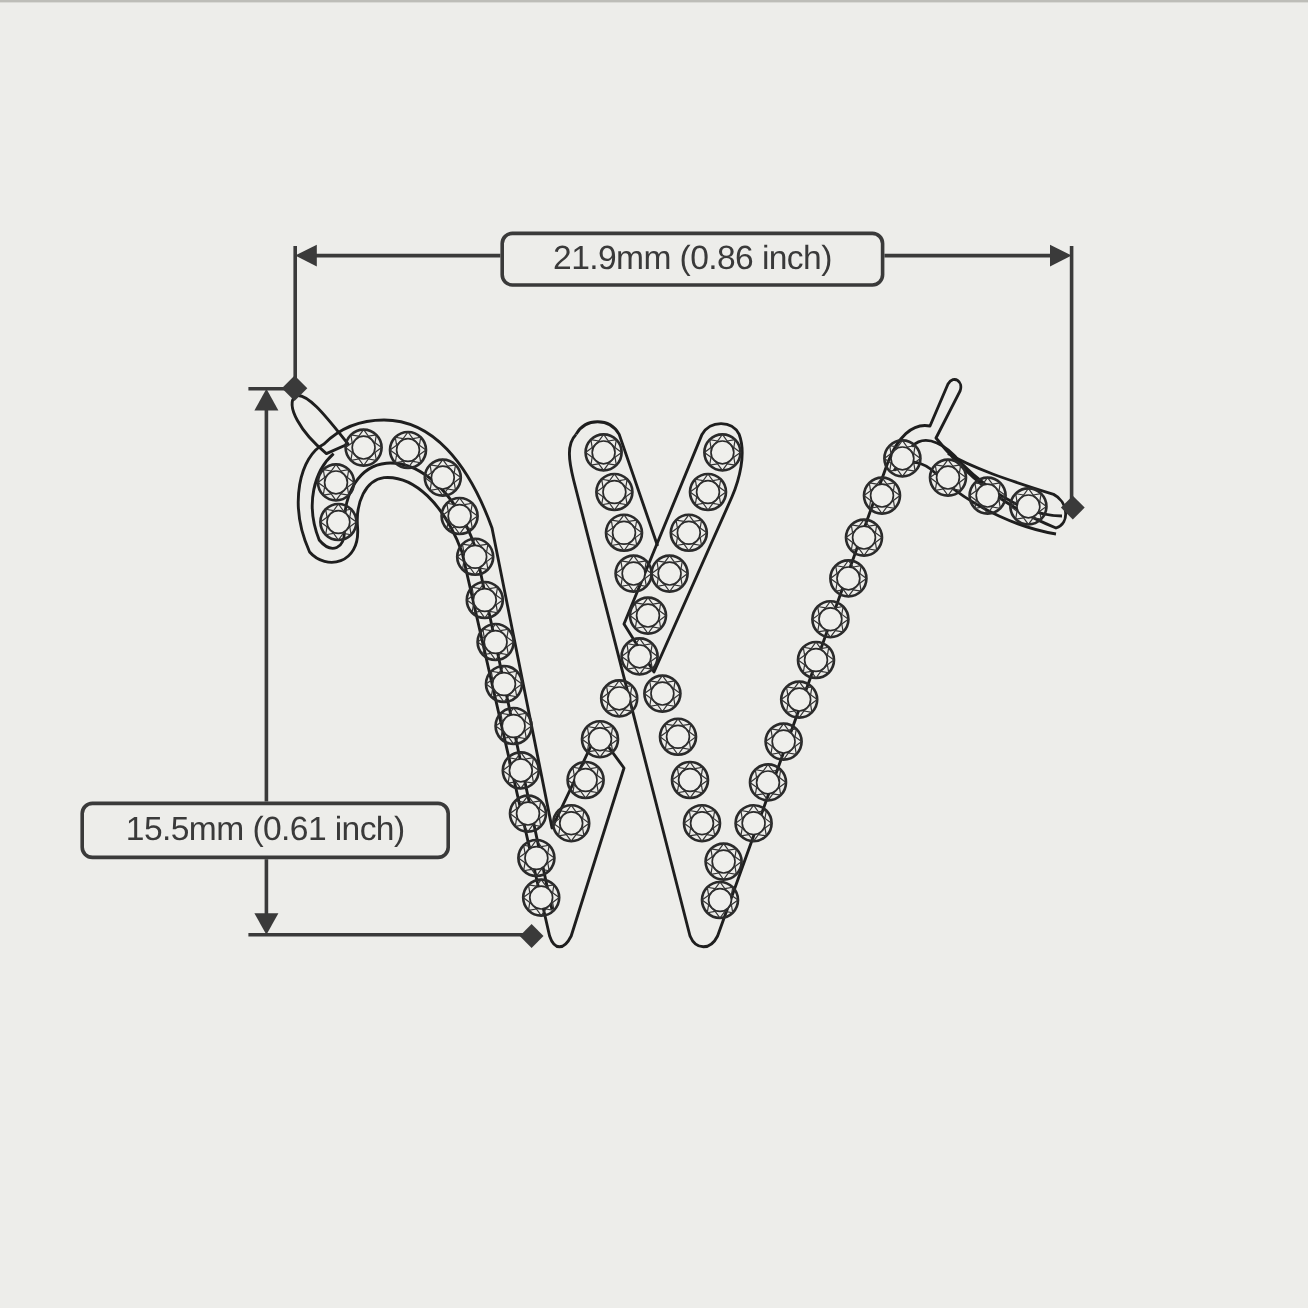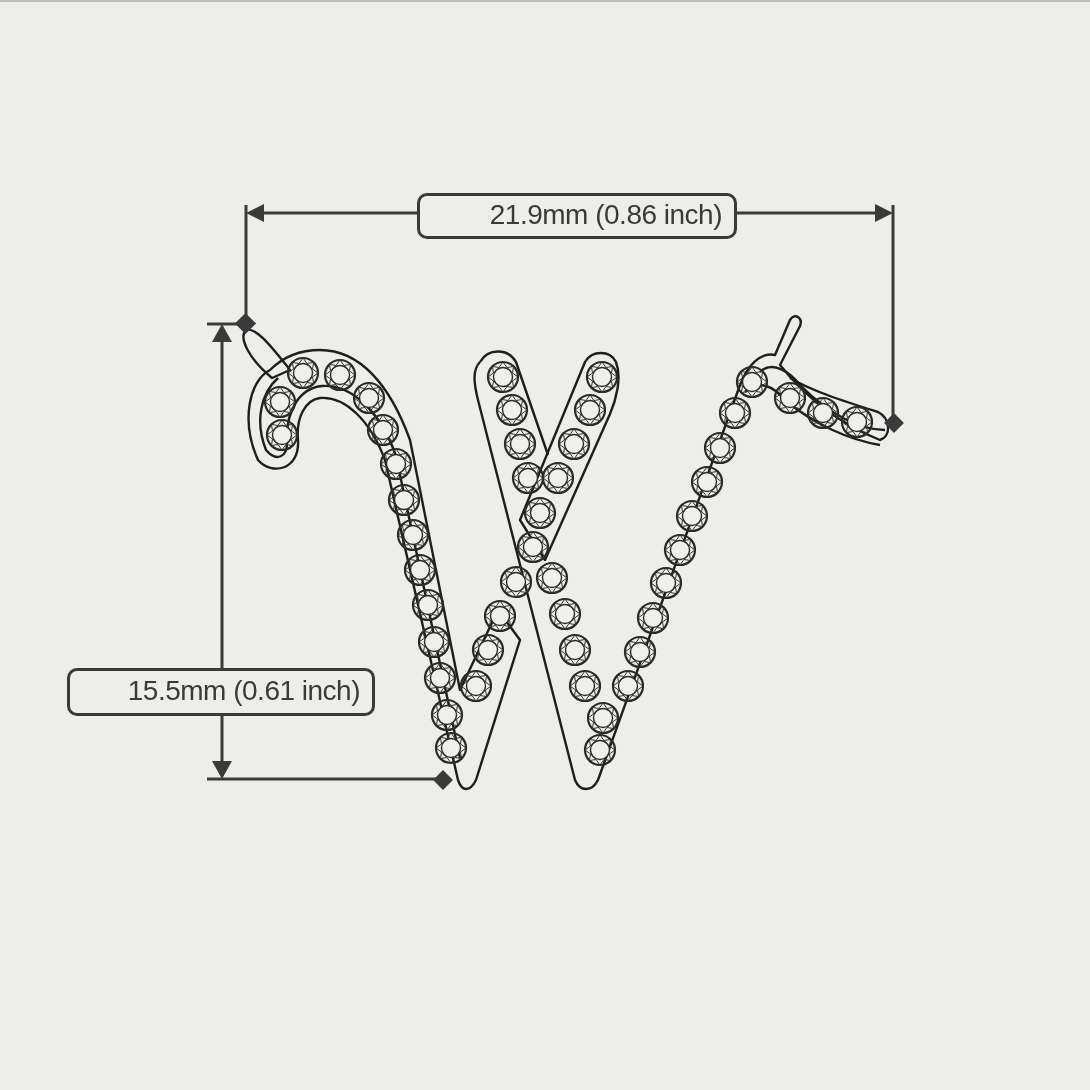--- a/index.html
+++ b/index.html
@@ -17,22 +17,22 @@
     border:3px solid #3a3a3a;
     border-radius:10px;
     color:#3a3a3a;
     font-size:28px;
     letter-spacing:-0.5px;
     line-height:38px;
     padding:0 12px;
     white-space:nowrap;
     box-sizing:border-box;
   }
-  #width-label { left:417px; top:193px; width:320px; height:46px; text-align:right; }
-  #height-label { left:67px; top:668px; width:308px; height:48px; text-align:right; line-height:40px; }
+  #width-label { left:417px; top:193px; width:320px; height:46px; text-align:center; }
+  #height-label { left:67px; top:668px; width:308px; height:48px; text-align:center; line-height:40px; }
 </style>
 </head>
 <body>
 
 <div class="topline"></div>
 
 <svg class="canvas" viewBox="0 0 1090 1090" xmlns="http://www.w3.org/2000/svg">
   <defs>
     <g id="gem">
       <circle r="15" fill="none" stroke="#2a2a2a" stroke-width="2.2"></circle>

